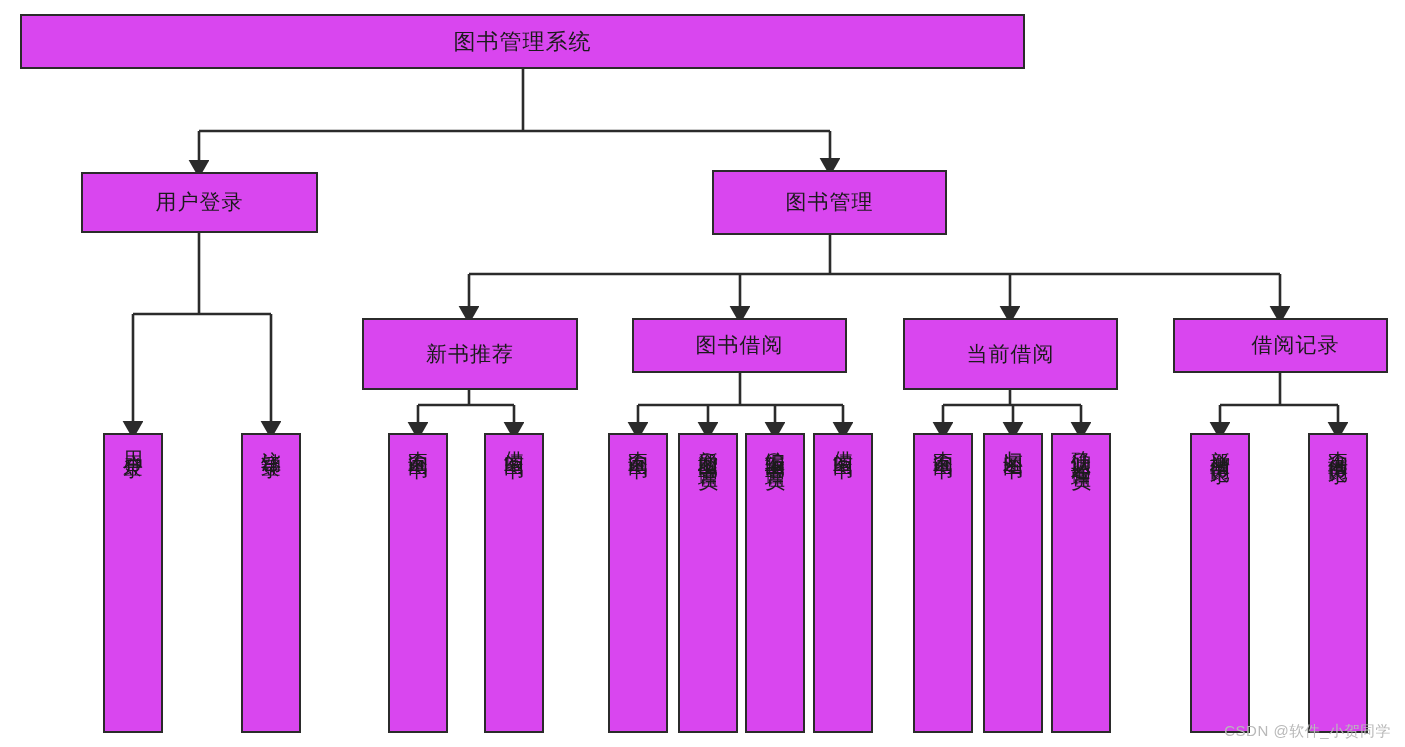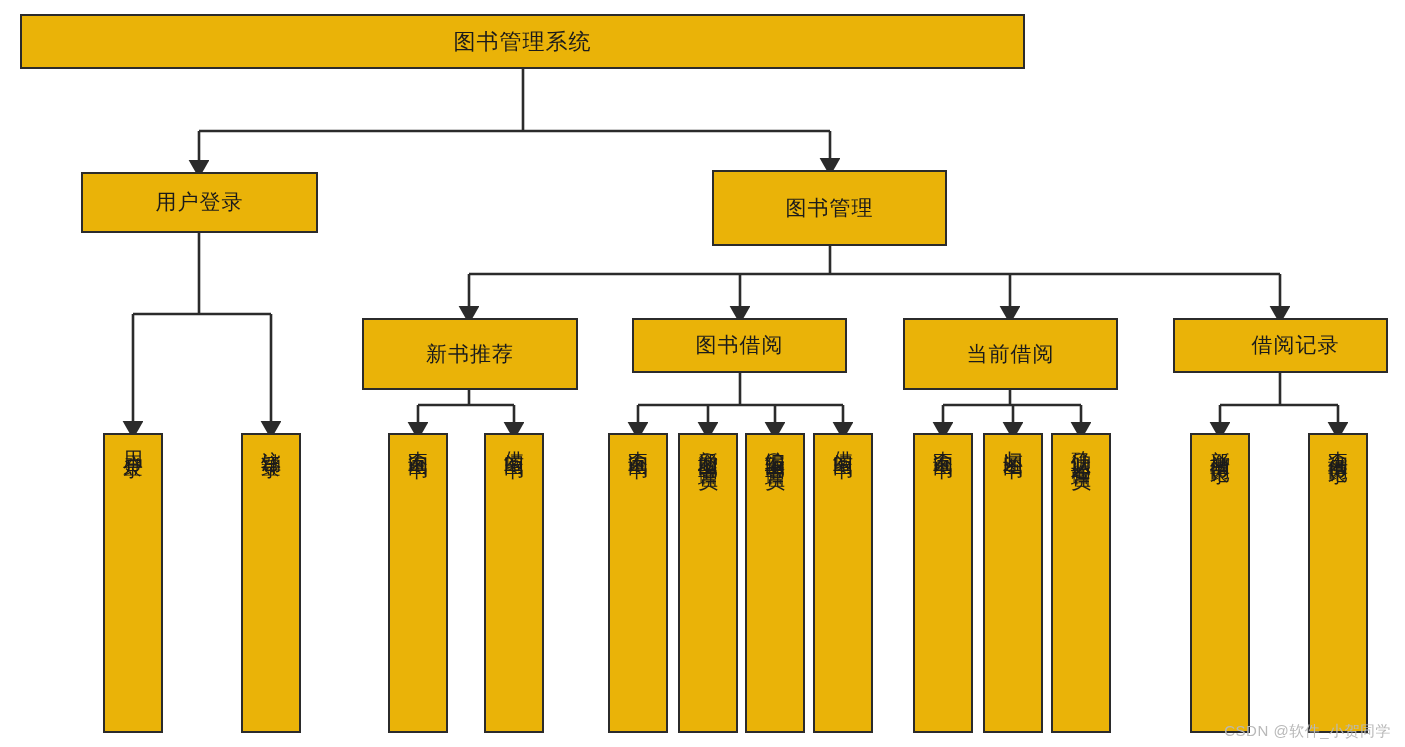--- a/index.html
+++ b/index.html
@@ -21,21 +21,21 @@
     position: absolute;
     left: 0;
     top: 0;
     width: 1405px;
     height: 747px;
     pointer-events: none;
   }
   .node {
     position: absolute;
     box-sizing: border-box;
-    background: #eab308;
+    background: #d946ef;
     border: 2px solid #2b2b2b;
     display: flex;
     align-items: center;
     justify-content: center;
     color: #1b1b1b;
   }
   .node .label {
     display: block;
     text-align: center;
     line-height: 1.18;
@@ -125,21 +125,21 @@
     </g>
   </svg>
 
   <div class="node horiz root" style="left: 20px; top: 14px; width: 1005px; height: 55px;">
     <span class="label">图书管理系统</span>
   </div>
 
   <div class="node horiz" style="left: 81px; top: 172px; width: 237px; height: 61px;">
     <span class="label">用户登录</span>
   </div>
-  <div class="node horiz" style="left: 712px; top: 170px; width: 235px; height: 76px;">
+  <div class="node horiz" style="left: 712px; top: 170px; width: 235px; height: 65px;">
     <span class="label">图书管理</span>
   </div>
 
   <div class="node horiz" style="left: 362px; top: 318px; width: 216px; height: 72px;">
     <span class="label">新书推荐</span>
   </div>
   <div class="node horiz" style="left: 632px; top: 318px; width: 215px; height: 55px; font-family: Liberation Serif, serif;">
     <span class="label">图书借阅</span>
   </div>
   <div class="node horiz" style="left: 903px; top: 318px; width: 215px; height: 72px;">

